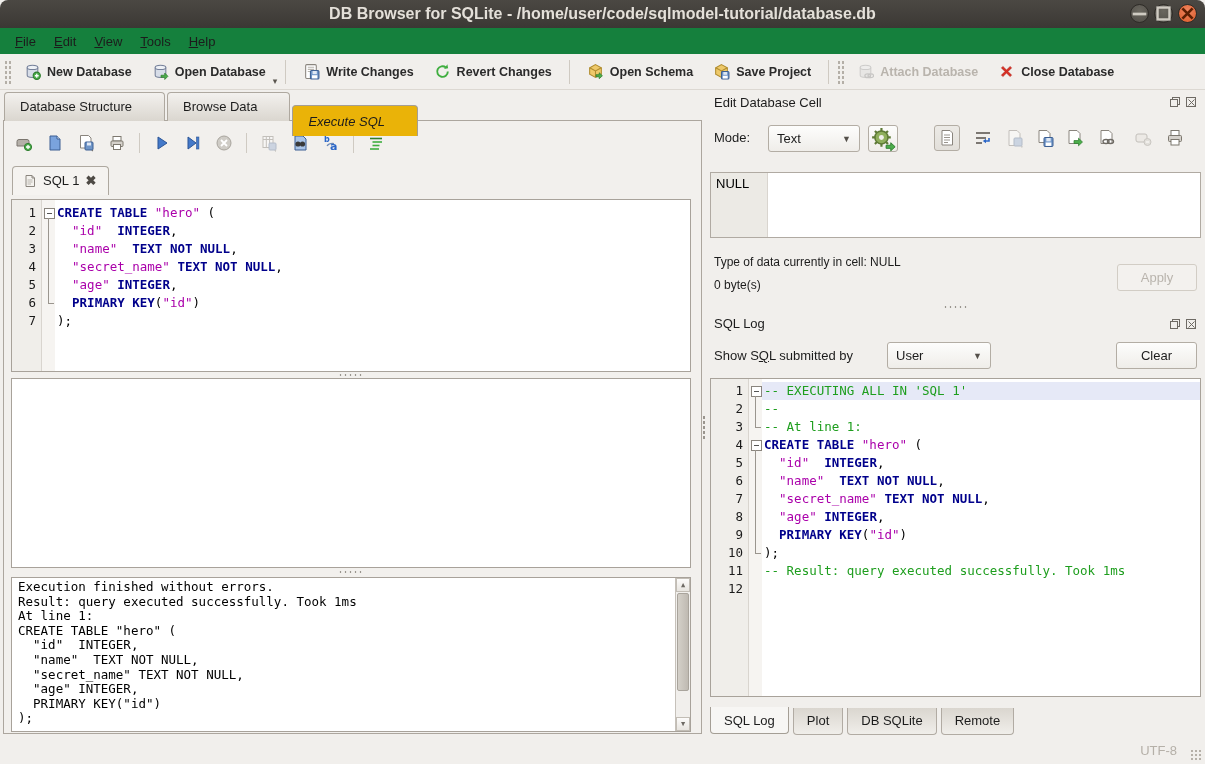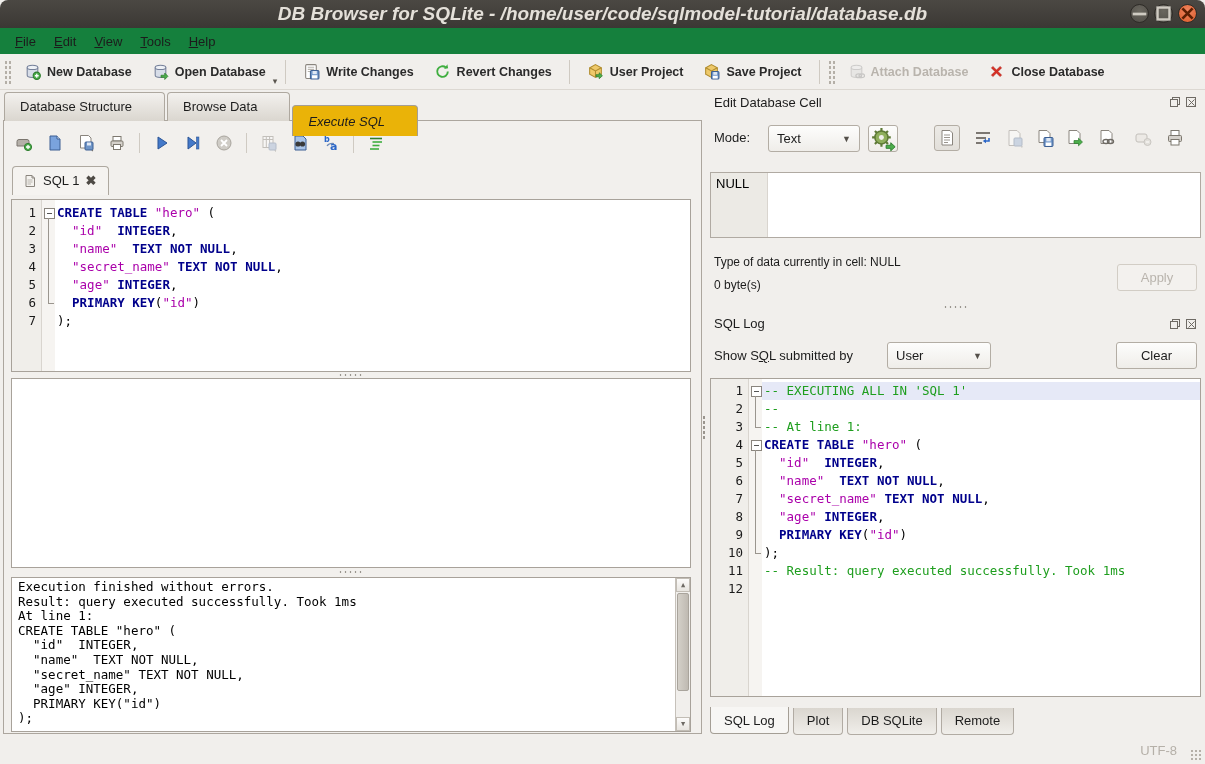--- a/index.html
+++ b/index.html
@@ -4,21 +4,21 @@
 <style>
   * { margin:0; padding:0; box-sizing:border-box; }
   html,body { width:1205px; height:764px; }
   body { font-family:"Liberation Sans", sans-serif; font-size:13px; color:#1c1c1c; background:#f1efec; overflow:hidden; }
   .win { position:relative; width:1205px; height:764px; background:#f1efec; }
 
   
   .titlebar { position:absolute; left:0; top:0; width:100%; height:28px;
     background:linear-gradient(#4b4843,#3b3834); border-radius:8px 8px 0 0;
     display:flex; align-items:center; justify-content:center; }
-  .titlebar .title { color:#e4e0d9; font-weight:bold; font-size:19px;font-style:italic; }
+  .titlebar .title { color:#e4e0d9; font-weight:bold; font-size:16px; }
   .win-buttons { position:absolute; right:8px; top:4px; display:flex; gap:5px; }
   .wbtn { width:19px; height:19px; border-radius:50%; display:flex; align-items:center; justify-content:center;
     background:radial-gradient(circle at 50% 35%, #6a675f, #504d47); border:1px solid #2e2b27;
     color:#cfcbc2; font-size:11px; line-height:1; cursor:default; }
   .wbtn.close { background:radial-gradient(circle at 50% 35%, #f08660, #dd5a28); color:#5e2004; }
   .wbtn svg { display:block; }
 
   
   .menubar { position:absolute; left:0; top:28px; width:100%; height:26px; display:flex; align-items:center; padding-left:6px; background:#15803d; }
   .menu-item { padding:3px 9px; }
@@ -230,21 +230,21 @@
     <div class="tsep"></div>
 
     <div class="tbtn">
       <span class="icon16">
           <svg viewBox="0 0 16 16">
         <path d="M8 1.5 13.5 4.5v6L8 13.5 2.5 10.5v-6z" fill="#eec96a" stroke="#b08c2e"></path>
         <path d="M2.5 4.5 8 7.5l5.5-3 M8 7.5v6" fill="none" stroke="#b08c2e"></path>
         <path d="M8.5 11h3v-1.8l3 2.8-3 2.8V13h-3z" fill="#4cae4c" stroke="#2d7c2d" stroke-width=".7"></path>
           </svg>
         </span>
-      <span>User Project</span>
+      <span>Open Schema</span>
     </div>
 
     <div class="tbtn">
       <span class="icon16">
           <svg viewBox="0 0 16 16">
         <path d="M8 1.5 13.5 4.5v6L8 13.5 2.5 10.5v-6z" fill="#eec96a" stroke="#b08c2e"></path>
         <path d="M2.5 4.5 8 7.5l5.5-3 M8 7.5v6" fill="none" stroke="#b08c2e"></path>
         <rect x="8" y="8" width="7" height="7" rx="1" fill="#6f95c8" stroke="#3c5f93"></rect>
         <rect x="9.7" y="8.5" width="3.6" height="2.6" fill="#dfe8f4"></rect>
         <rect x="9.2" y="12" width="4.6" height="2.6" fill="#fff"></rect>

